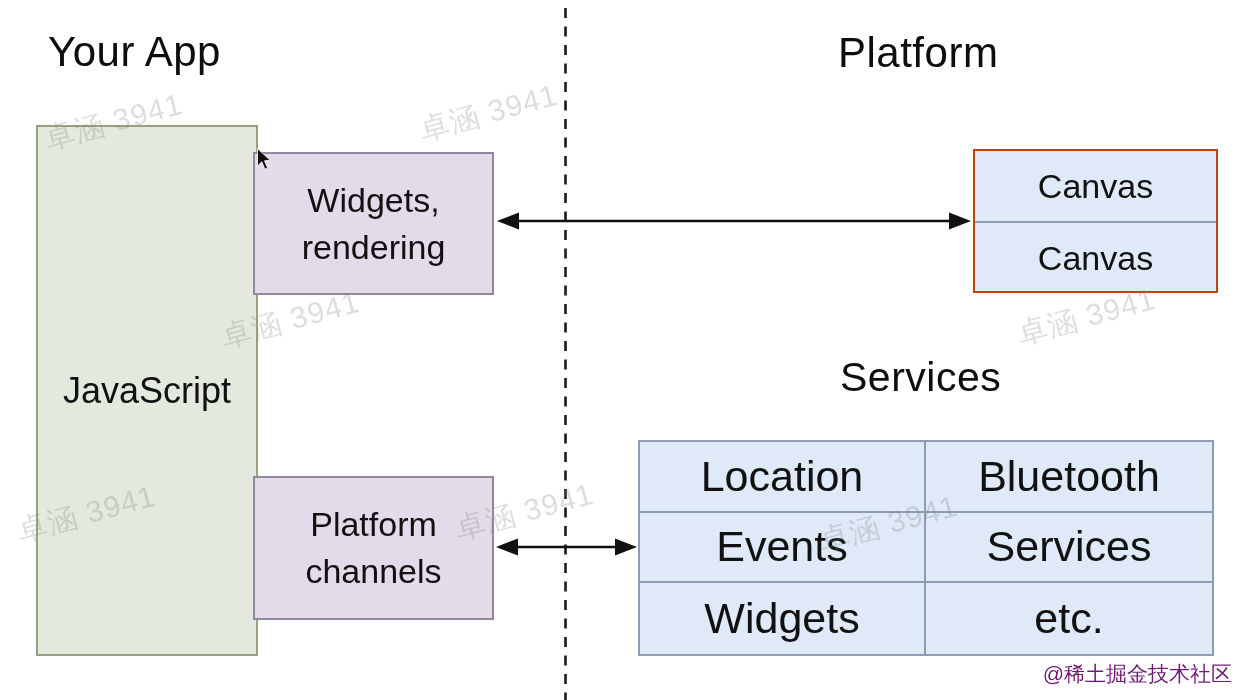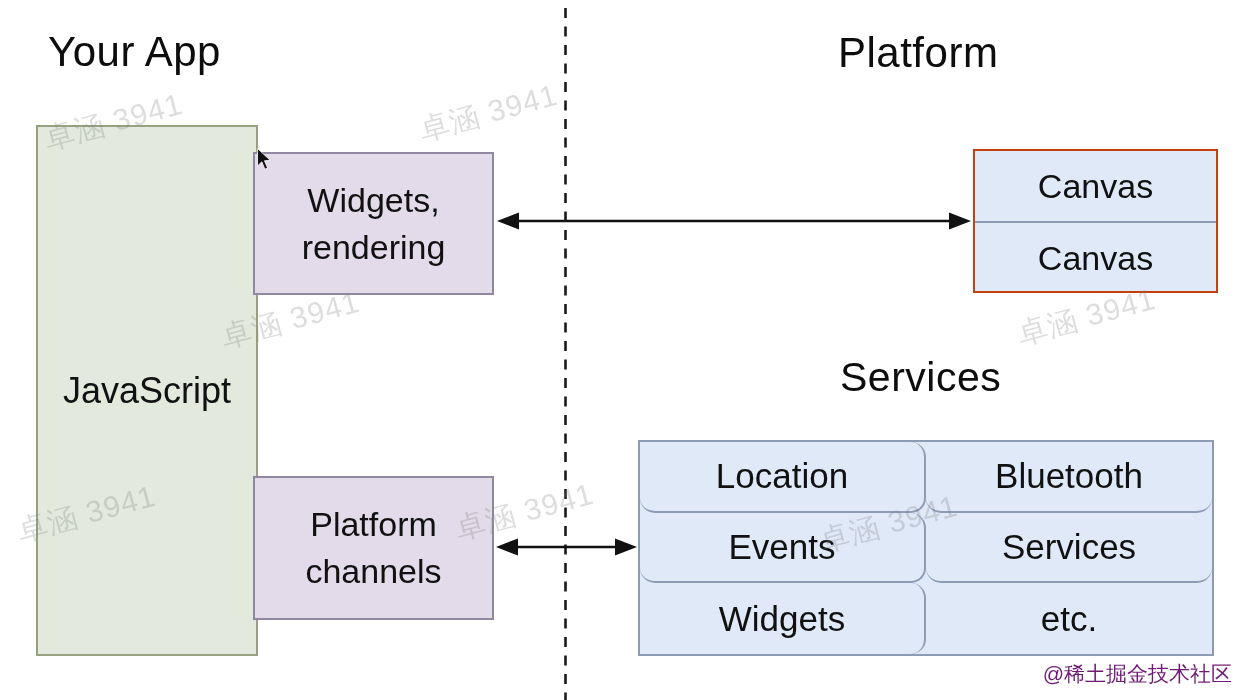--- a/index.html
+++ b/index.html
@@ -70,24 +70,23 @@
     width: 576px; height: 216px;
     background: #dfe9f8;
     border: 2px solid #8d9cb5;
     box-sizing: border-box;
     display: grid;
     grid-template-columns: 1fr 1fr;
     grid-template-rows: 1fr 1fr 1fr;
   }
   .cell {
     display: flex; align-items: center; justify-content: center;
-    font-size: 35px;
+    font-size: 43px;
     border-right: 2px solid #8d9cb5;
     border-bottom: 2px solid #8d9cb5;
-    border-radius: 15px;
   }
   .cell.last-col { border-right: none; }
   .cell.last-row { border-bottom: none; }
 
   .overlay {
     position: absolute;
     left: 0; top: 0;
     width: 1244px; height: 700px;
     pointer-events: none;
   }

